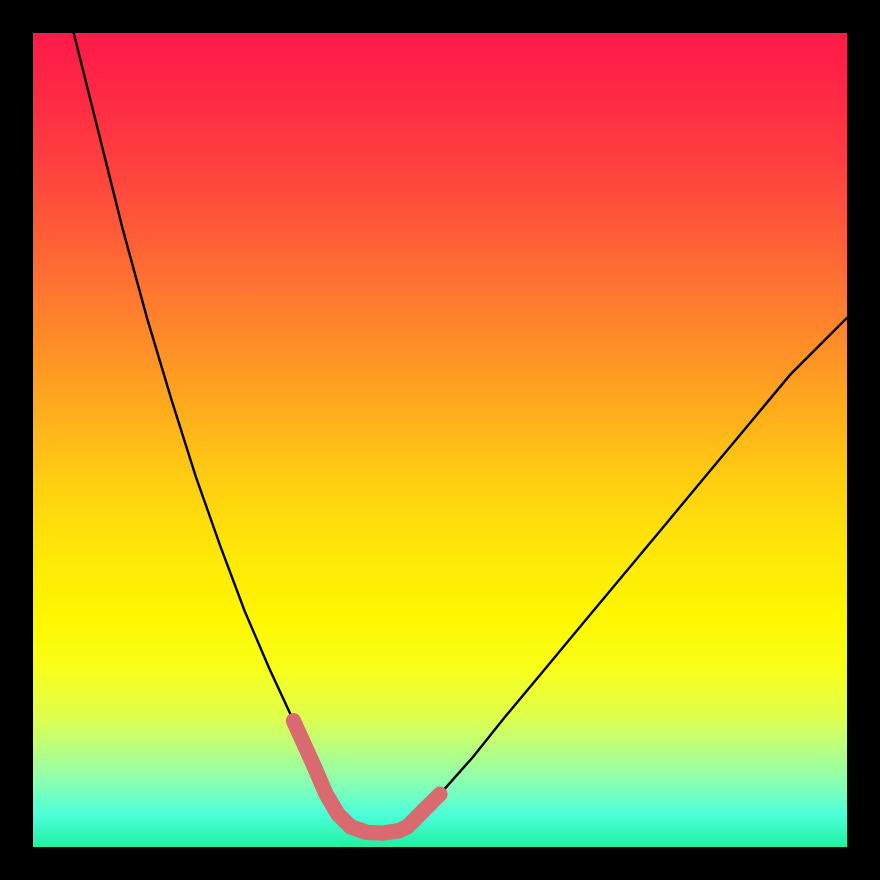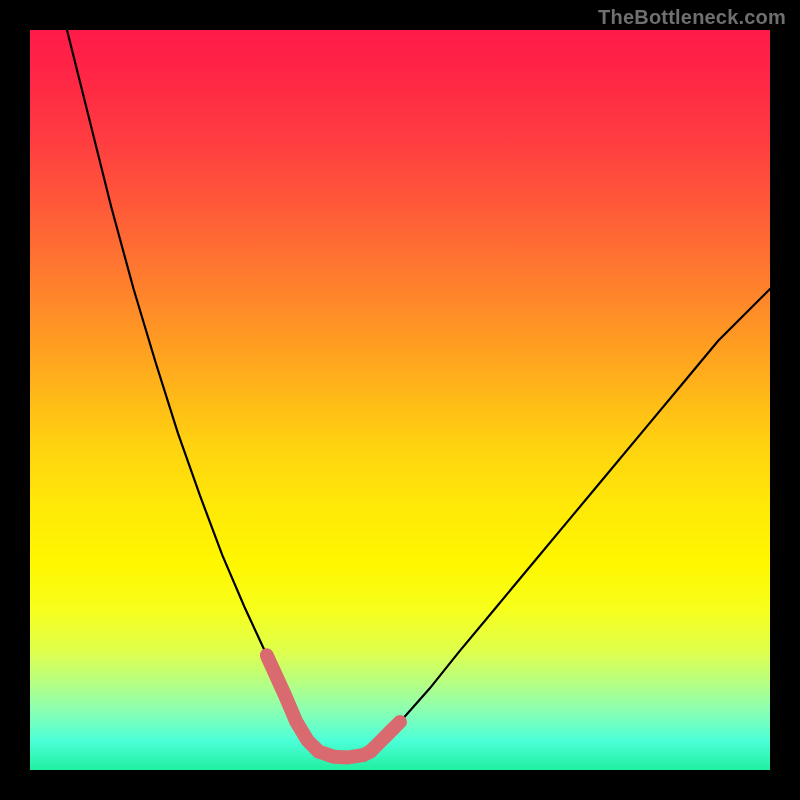--- a/index.html
+++ b/index.html
@@ -49,21 +49,20 @@
   svg.curves {
     position: absolute;
     left: 0; top: 0;
     width: 740px; height: 740px;
   }
 </style>
 </head>
 <body>
 
 <div class="frame">
-  <div class="watermark">TheBottleneck.com</div>
   <div class="plot">
     <svg class="curves" viewBox="0 0 740 740">
       <path d="M37.0 0.0 L59.2 88.8 L81.4 177.6 L103.6 259.0 L125.8 333.0 L148.0 403.3 L170.2 466.2 L192.4 525.4 L214.6 577.2 L236.8 625.3 L255.3 666.0 L266.4 691.9 L277.5 710.4 L288.6 721.5 L296.0 725.2 L296.0 725.2 L303.4 726.7 L310.8 727.4 L318.2 727.4 L325.6 726.7 L333.0 725.2 L333.0 725.2 L347.8 714.1 L370.0 691.9 L399.6 658.6 L429.2 621.6 L466.2 577.2 L503.2 532.8 L540.2 488.4 L577.2 444.0 L614.2 399.6 L651.2 355.2 L688.2 310.8 L725.2 273.8 L740.0 259.0" fill="none" stroke="#000000" stroke-width="2.2" stroke-linecap="round"></path>
       <path d="M236.8 625.3 L255.3 666.0 L266.4 691.9 L277.5 710.4 L288.6 721.5" fill="none" stroke="#d96a6f" stroke-width="14" stroke-linecap="round" stroke-linejoin="round"></path>
       <path d="M288.6 721.5 L303.4 726.7 L318.2 727.4 L333.0 725.2 L340.4 721.5" fill="none" stroke="#d96a6f" stroke-width="14" stroke-linecap="round" stroke-linejoin="round"></path>
       <path d="M340.4 721.5 L347.8 714.1 L358.9 703.0 L370.0 691.9" fill="none" stroke="#d96a6f" stroke-width="14" stroke-linecap="round" stroke-linejoin="round"></path>
     </svg>
   </div>
 </div>
 

